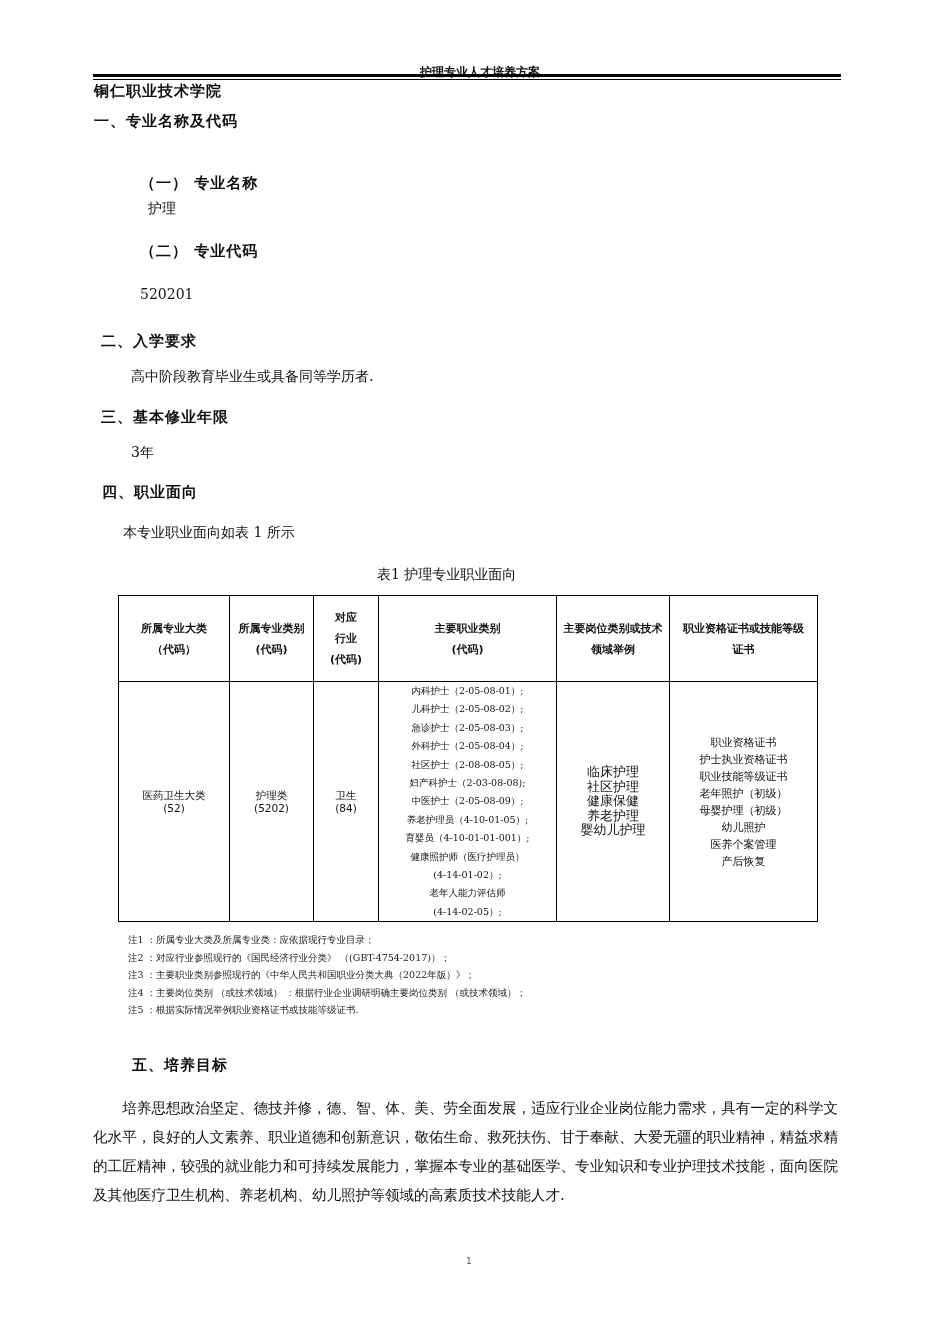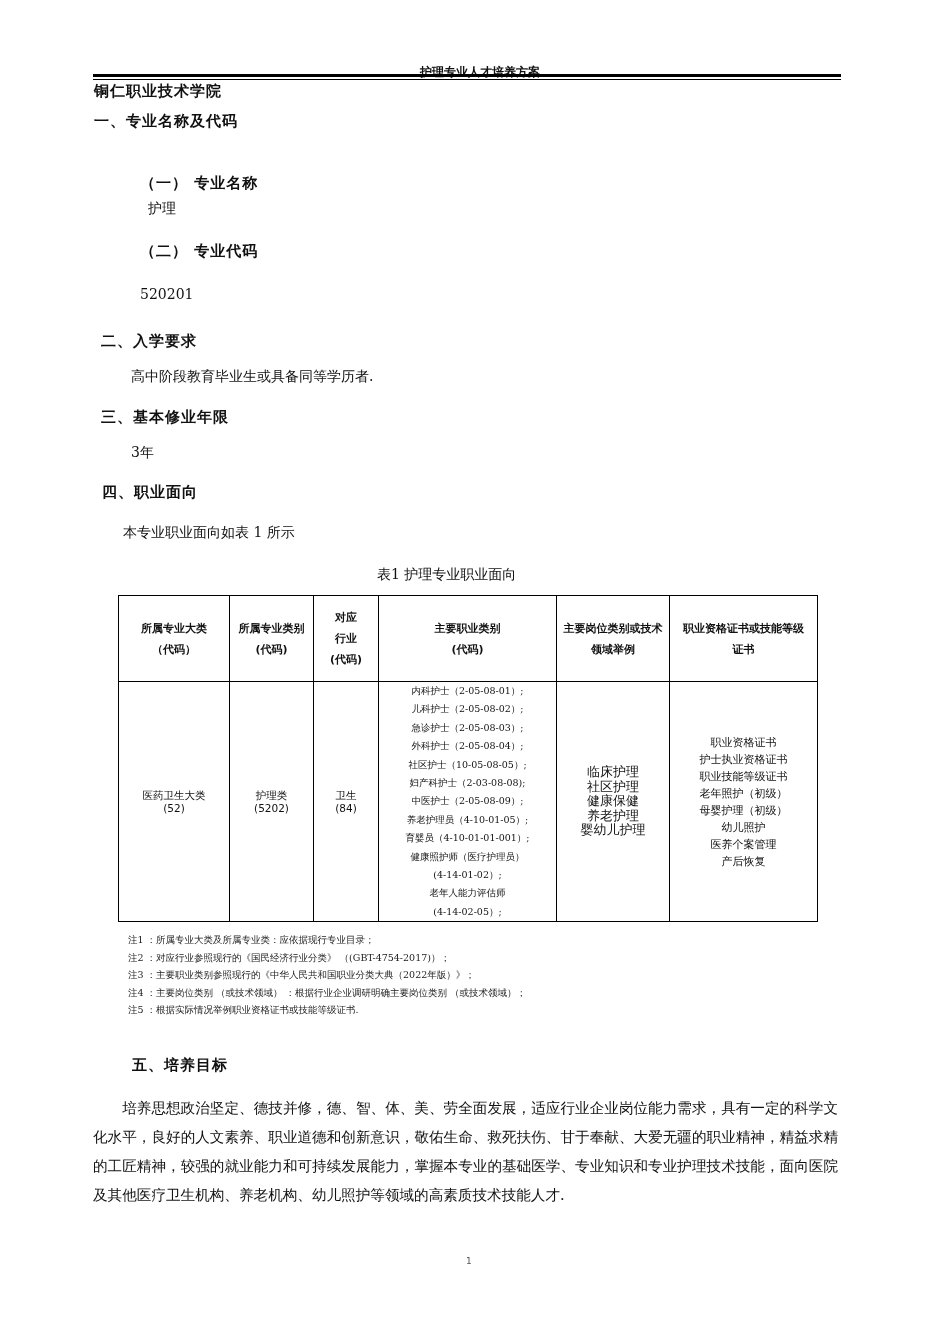--- a/index.html
+++ b/index.html
@@ -120,21 +120,21 @@
     </td>
     <td class="sans">
       <div>卫生</div>
           <div>(84)</div>
     </td>
     <td class="occ-list">
       <div>内科护士（2-05-08-01）;</div>
       <div>儿科护士（2-05-08-02）;</div>
       <div>急诊护士（2-05-08-03）;</div>
       <div>外科护士（2-05-08-04）;</div>
-      <div>社区护士（10-05-08-05）;</div>
+      <div>社区护士（2-08-08-05）;</div>
       <div>妇产科护士（2-03-08-08);</div>
       <div>中医护士（2-05-08-09）;</div>
       <div>养老护理员（4-10-01-05）;</div>
       <div>育婴员（4-10-01-01-001）;</div>
       <div>健康照护师（医疗护理员）</div>
       <div>(4-14-01-02）;</div>
       <div>老年人能力评估师</div>
       <div>(4-14-02-05）;</div>
     </td>
     <td class="post-list">

